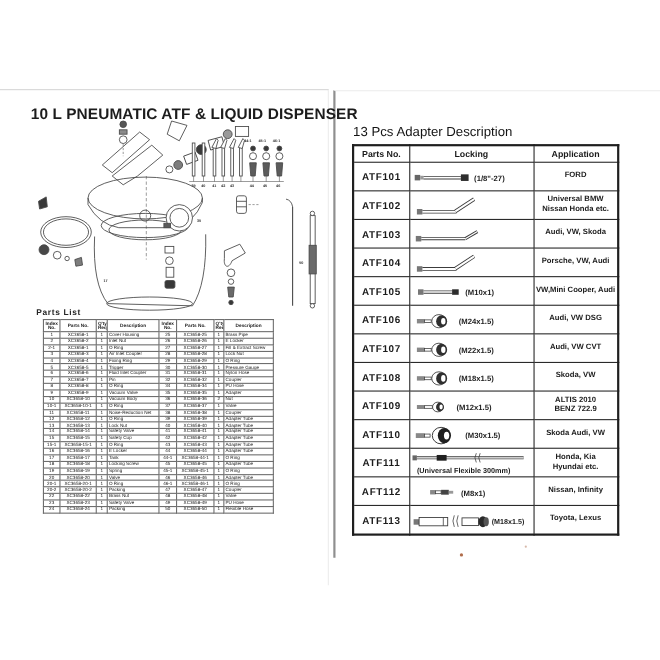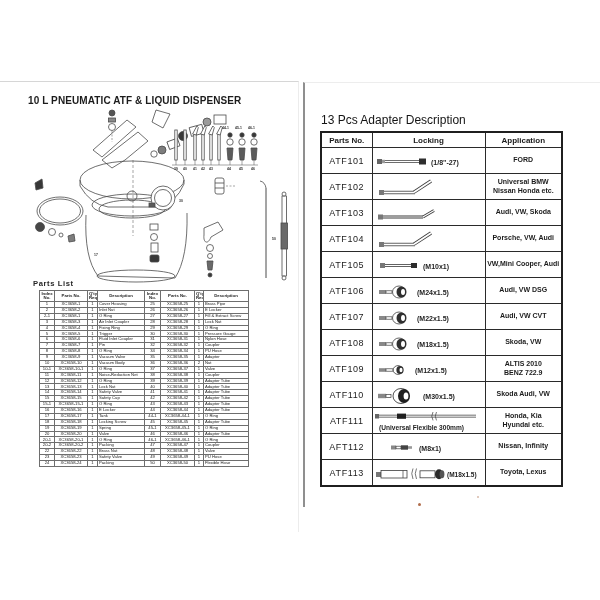--- a/index.html
+++ b/index.html
@@ -1,37 +1,37 @@
 <!DOCTYPE html>
 <html><head>
 <meta charset="utf-8">
 <style>
   html,body{margin:0;padding:0;}
   body{width:600px;height:600px;background:#ffffff;font-family:"Liberation Sans",sans-serif;position:relative;overflow:hidden;}
   .page{position:absolute;background:#fff;}
   .left-page{left:0;top:81px;width:298px;height:450px;border-top:1px solid #d6d6d6;border-right:1px solid #ececec;}
   .right-page{left:303px;top:82px;width:297px;height:424px;border-left:2px solid #8f8f8f;border-top:1px solid #ededed;}
 
-  .lp-title{position:absolute;left:28px;top:95px;font-size:10px;font-weight:bold;color:#1c1c1c;letter-spacing:0.1px;white-space:nowrap;}
+  .lp-title{position:absolute;left:28px;top:95px;font-size:14px;font-weight:bold;color:#1c1c1c;letter-spacing:0.1px;white-space:nowrap;}
   .diagram{position:absolute;left:30px;top:108px;width:265px;height:176px;}
 
   .parts-label{position:absolute;left:33px;top:279px;font-size:7.6px;font-weight:bold;color:#262626;letter-spacing:0.6px;}
   .parts-table{position:absolute;left:39px;top:290px;width:209px;border-collapse:collapse;table-layout:fixed;}
   .parts-table th,.parts-table td{border:0.5px solid #6e6e6e;color:#222;padding:0 1px;overflow:hidden;}
   .parts-table th{font-size:4.3px;line-height:1.05;font-weight:bold;white-space:pre-line;text-align:center;height:10px;}
   .parts-table td{font-size:4.2px;line-height:4.7px;height:4.9px;white-space:nowrap;}
   .parts-table td.c-mid{text-align:center;}
   .parts-table td.c-desc{text-align:left;}
 
   .rp-title{position:absolute;left:321px;top:113px;font-size:12px;font-weight:normal;color:#141414;white-space:nowrap;}
   .adapter-table{position:absolute;left:320px;top:131px;width:241px;border-collapse:collapse;table-layout:fixed;border:2px solid #1f1f1f;}
   .adapter-table th,.adapter-table td{border:1px solid #2a2a2a;text-align:center;vertical-align:middle;padding:0;color:#1b1b1b;}
   .adapter-table th{font-size:8px;font-weight:bold;height:14px;}
   .adapter-table td{height:25px;}
-  .part-cell{font-size:9px;font-weight:normal;letter-spacing:0.6px;}
+  .part-cell{font-size:9px;font-weight:bold;letter-spacing:0.6px;}
   .app-cell{font-size:7px;font-weight:bold;white-space:pre-line;line-height:1.25;}
   .pic-cell svg{display:block;margin:0 auto;}
 
   .speck{position:absolute;border-radius:50%;}
   .speck1{left:418px;top:503px;width:3px;height:3px;background:#a2542c;opacity:.85;}
   .speck2{left:477px;top:496px;width:2px;height:2px;background:#c69a84;opacity:.7;}
 
   .dg-callout{font-size:3.4px;fill:#2e2e2e;font-weight:bold;}
 </style>
 </head>

